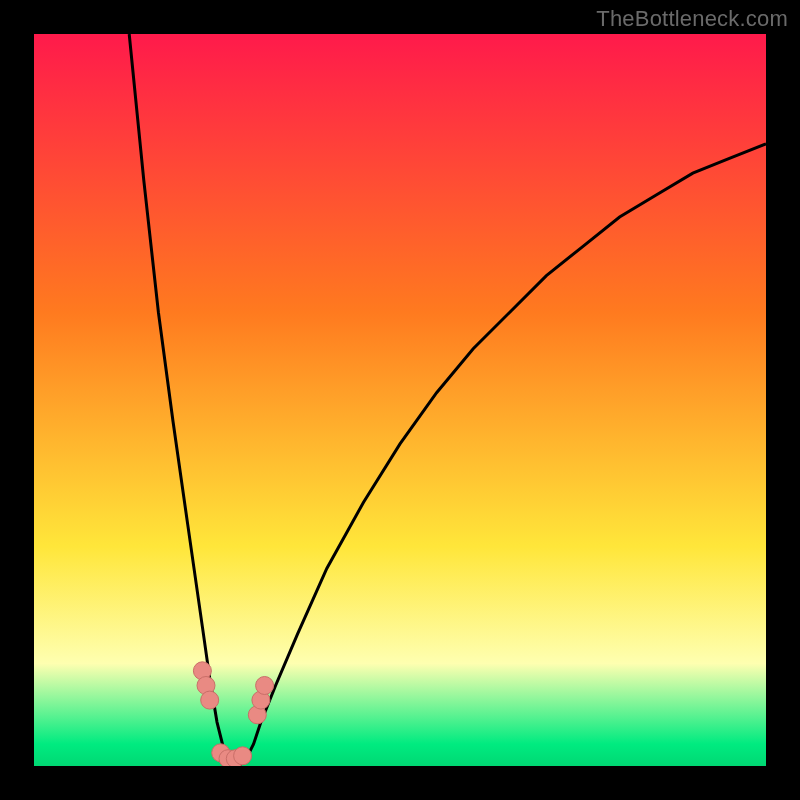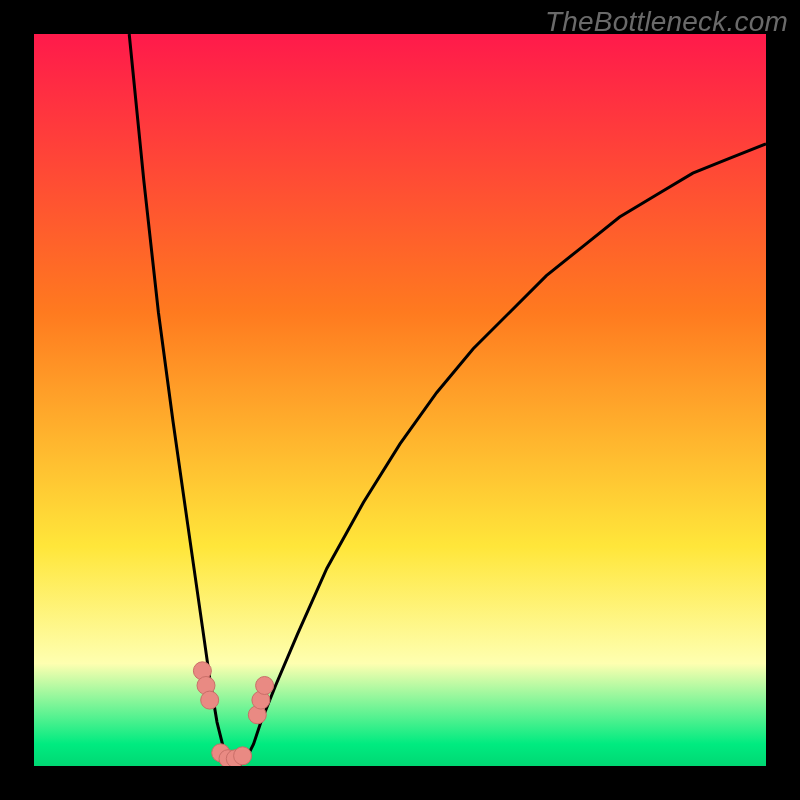--- a/index.html
+++ b/index.html
@@ -30,24 +30,23 @@
     position: absolute;
     left: 0; top: 0;
     width: 100%;
     height: 100%;
   }
   .watermark {
     position: absolute;
     top: 6px;
     right: 12px;
     color: #6a6a6a;
-    font-size: 28px;
+    font-size: 22px;
     font-weight: 500;
     letter-spacing: 0.2px;
-    font-style: italic;
   }
   svg {
     position: absolute;
     left: 0; top: 0;
   }
 </style>
 </head>
 <body>
 
 <div class="frame">

